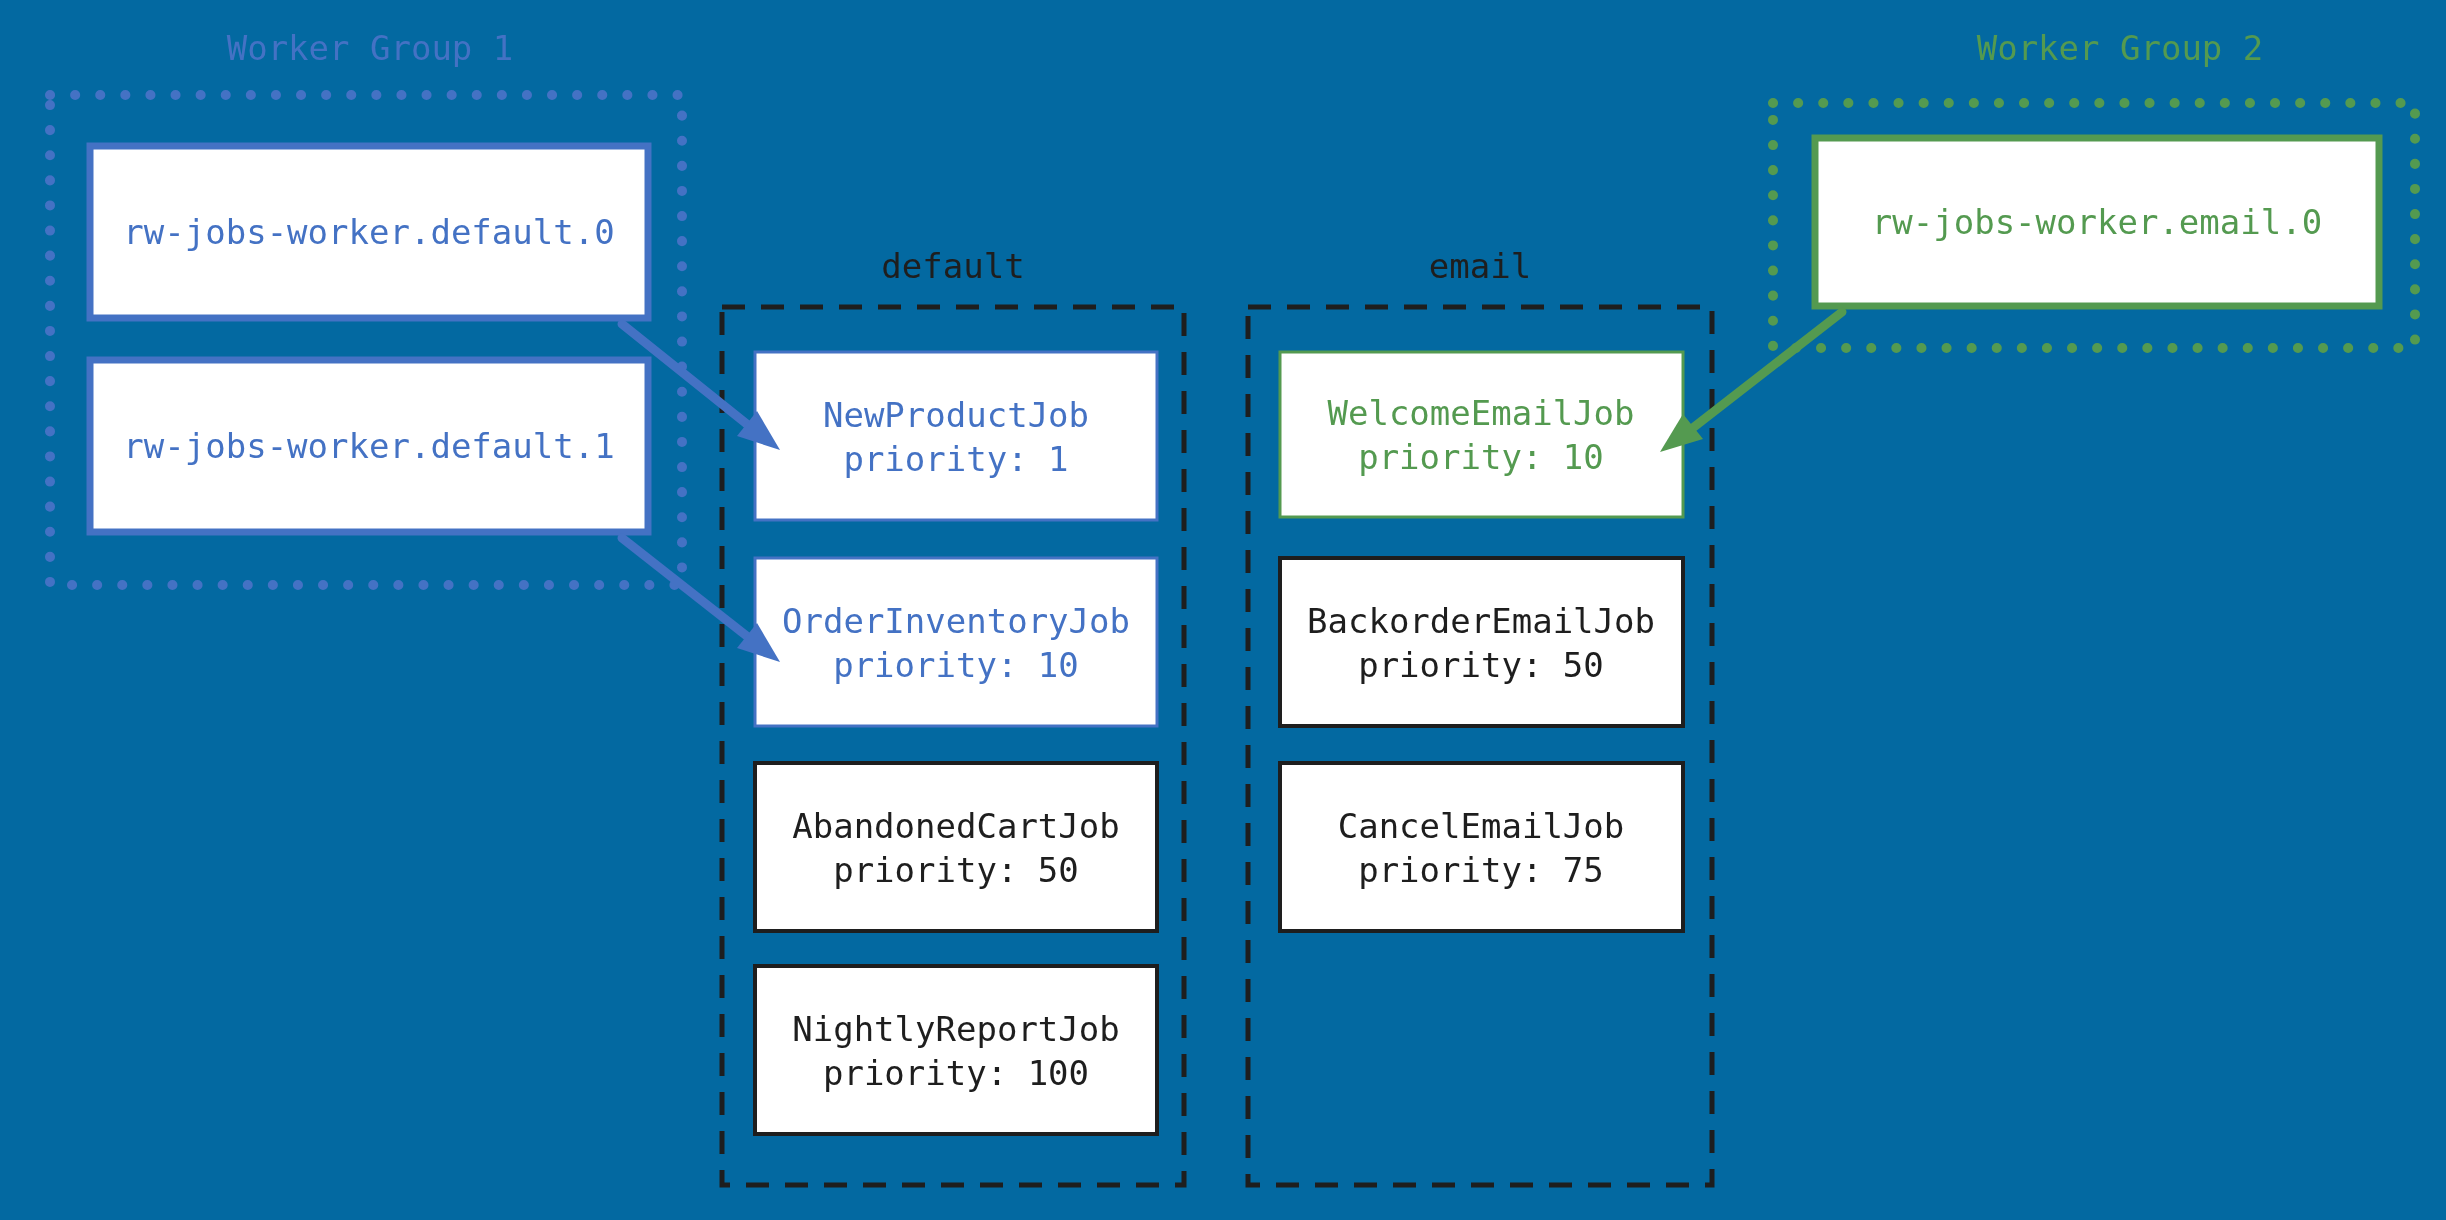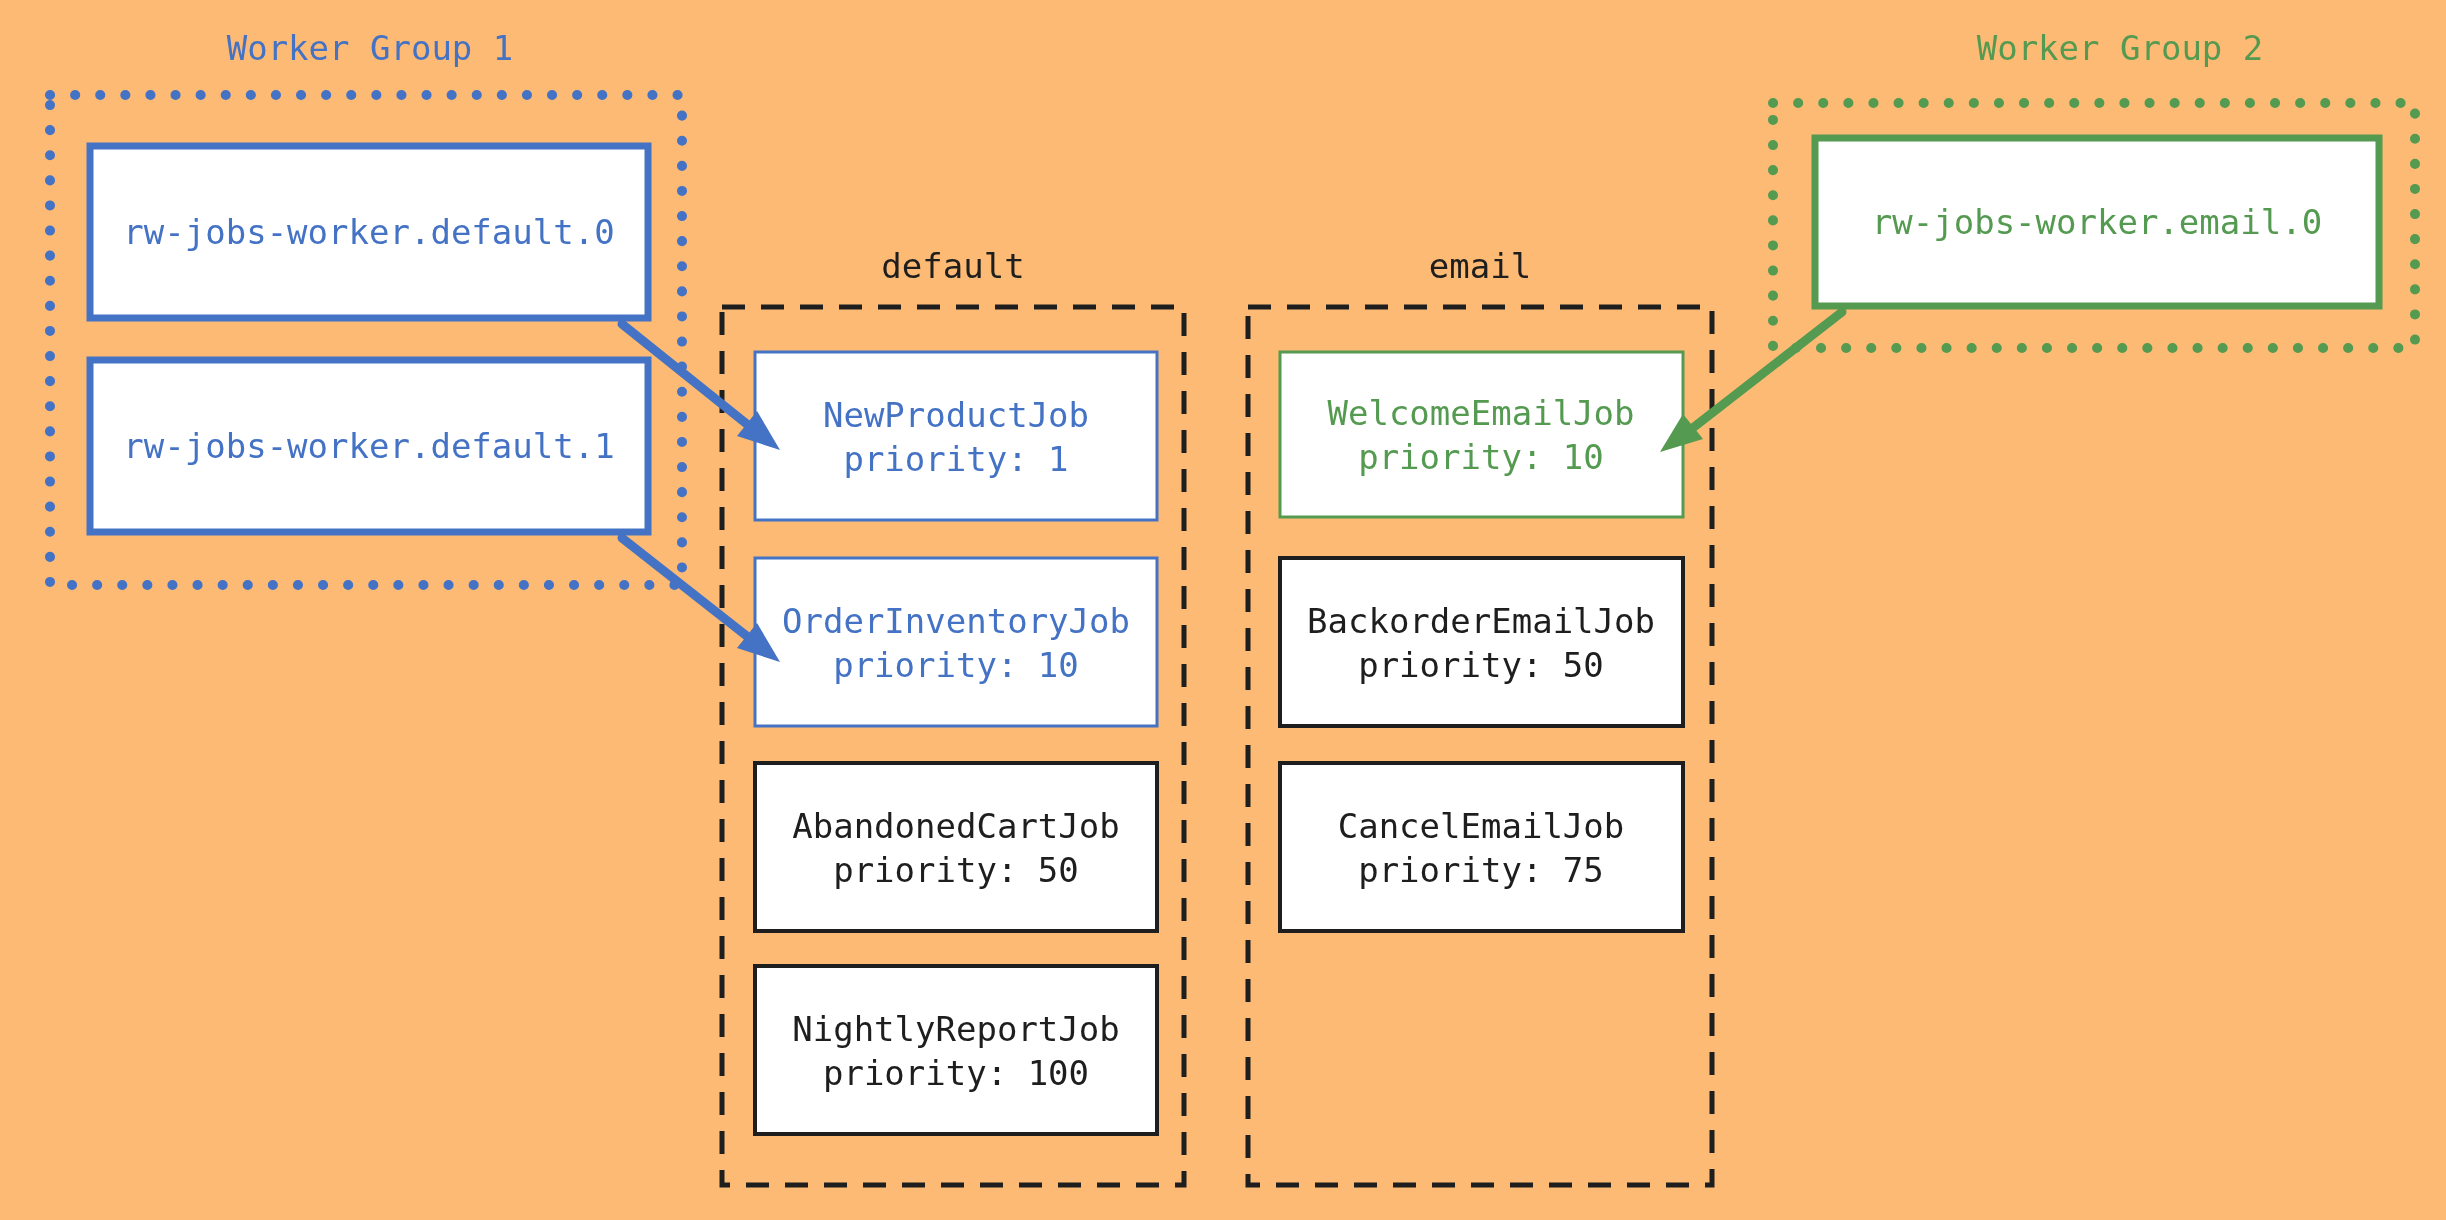--- a/index.html
+++ b/index.html
@@ -4,21 +4,21 @@
 <style>
   html, body {
     margin: 0;
     padding: 0;
     background: #ffffff;
   }
   .canvas {
     position: relative;
     width: 2446px;
     height: 1220px;
-    background: #fdba74;
+    background: #0369a1;
     overflow: hidden;
   }
   svg {
     display: block;
   }
   text {
     font-family: "DejaVu Sans Mono", "Liberation Mono", monospace;
     font-size: 34px;
     font-weight: 500;
   }

